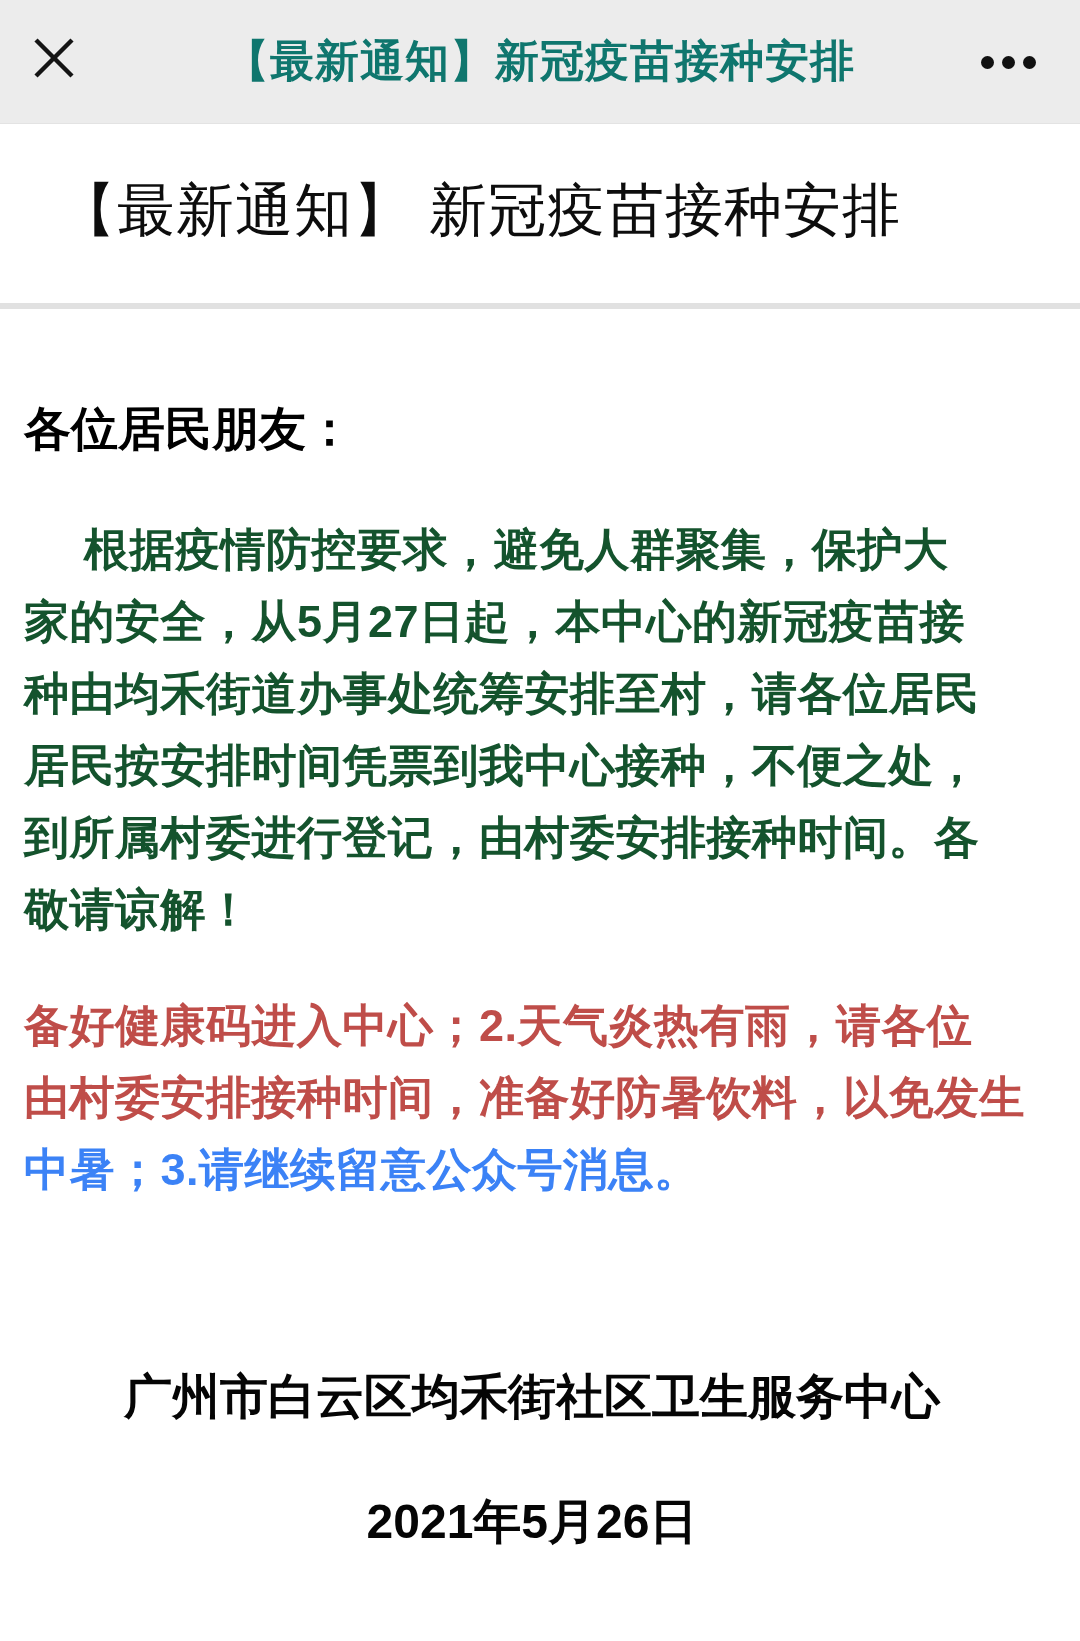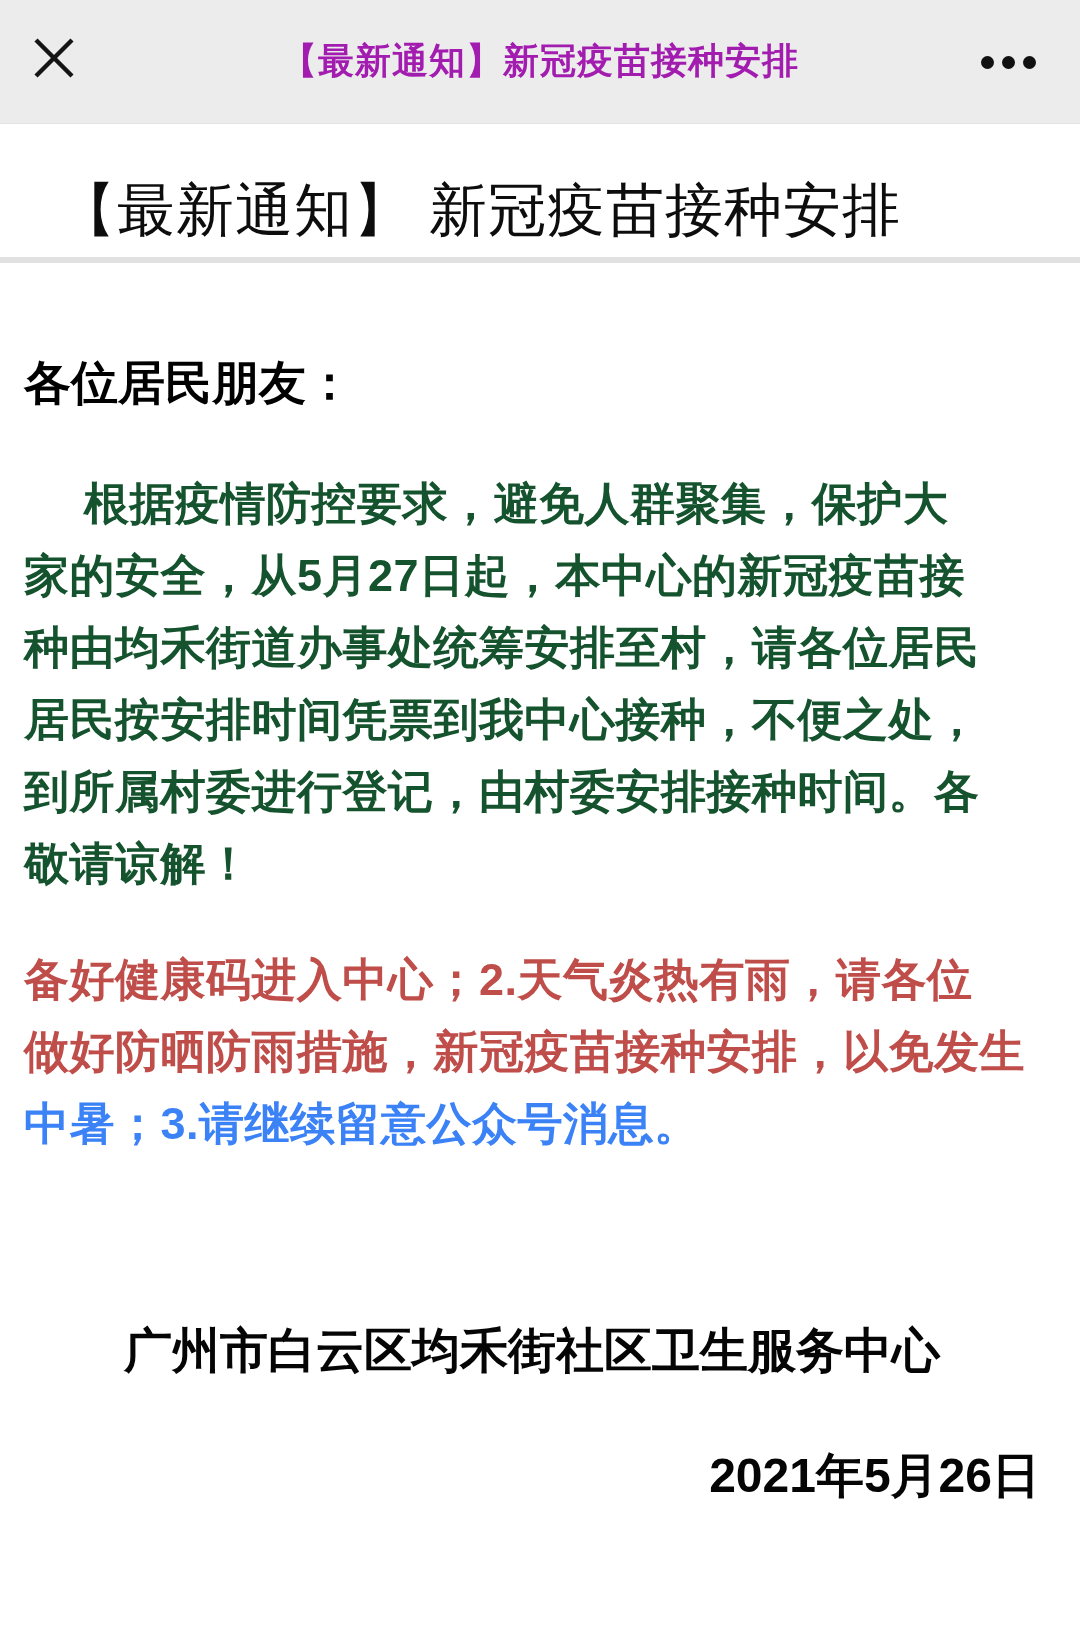--- a/index.html
+++ b/index.html
@@ -22,43 +22,43 @@
     position: absolute;
     left: 24px; top: 28px;
     width: 60px; height: 60px;
     display: flex; align-items: center; justify-content: center;
     cursor: pointer;
   }
   .header-title {
     position: absolute;
     left: 0; right: 0; top: 0; bottom: 0;
     display: flex; align-items: center; justify-content: center;
-    font-size: 36px;
+    font-size: 44px;
     font-weight: 700;
-    color: #a21caf;
+    color: #0f766e;
     letter-spacing: 1px;
     white-space: nowrap;
   }
   .more-btn {
     position: absolute;
     right: 44px; top: 44px;
     height: 36px;
     display: flex; align-items: center;
     gap: 8px;
     cursor: pointer;
   }
   .more-btn .dot {
     width: 13px; height: 13px;
     border-radius: 50%;
     background: #111111;
   }
 
   
   .title-block {
-    height: 133px;
+    height: 179px;
     background: #ffffff;
     padding: 44px 55px 0 58px;
   }
   .article-title {
     font-size: 58px;
     font-weight: 400;
     color: #0d0d0d;
     line-height: 84px;
     letter-spacing: 1px;
     white-space: nowrap;
@@ -98,21 +98,21 @@
     font-weight: 700;
     line-height: 64px;
     text-align: center;
     color: #050505;
   }
   .date-line {
     margin-top: 61px;
     font-size: 48px;
     font-weight: 700;
     line-height: 64px;
-    text-align: right;
+    text-align: center;
     color: #050505;
   }
 </style>
 </head>
 <body>
 
 <div class="screen">
 
   <header class="titlebar">
     <div class="close-btn">
@@ -143,21 +143,21 @@
       <div class="line indent-2">根据疫情防控要求，避免人群聚集，保护大</div>
       <div class="line">家的安全，从5月27日起，本中心的新冠疫苗接</div>
       <div class="line">种由均禾街道办事处统筹安排至村，请各位居民</div>
       <div class="line">居民按安排时间凭票到我中心接种，不便之处，</div>
       <div class="line">到所属村委进行登记，由村委安排接种时间。各</div>
       <div class="line">敬请谅解！</div>
     </div>
 
     <div class="para notice">
       <div class="line" style="color: rgb(191, 77, 73);">备好健康码进入中心；2.天气炎热有雨，请各位</div>
-      <div class="line" style="color: rgb(191, 77, 73);">做好防晒防雨措施，新冠疫苗接种安排，以免发生</div>
+      <div class="line" style="color: rgb(191, 77, 73);">由村委安排接种时间，准备好防暑饮料，以免发生</div>
       <div class="line" style="color: #3b82f6;">中暑；3.请继续留意公众号消息。</div>
     </div>
 
     <p class="signature">广州市白云区均禾街社区卫生服务中心</p>
 
     <p class="date-line">2021年5月26日</p>
 
   </main>
 
 </div>

